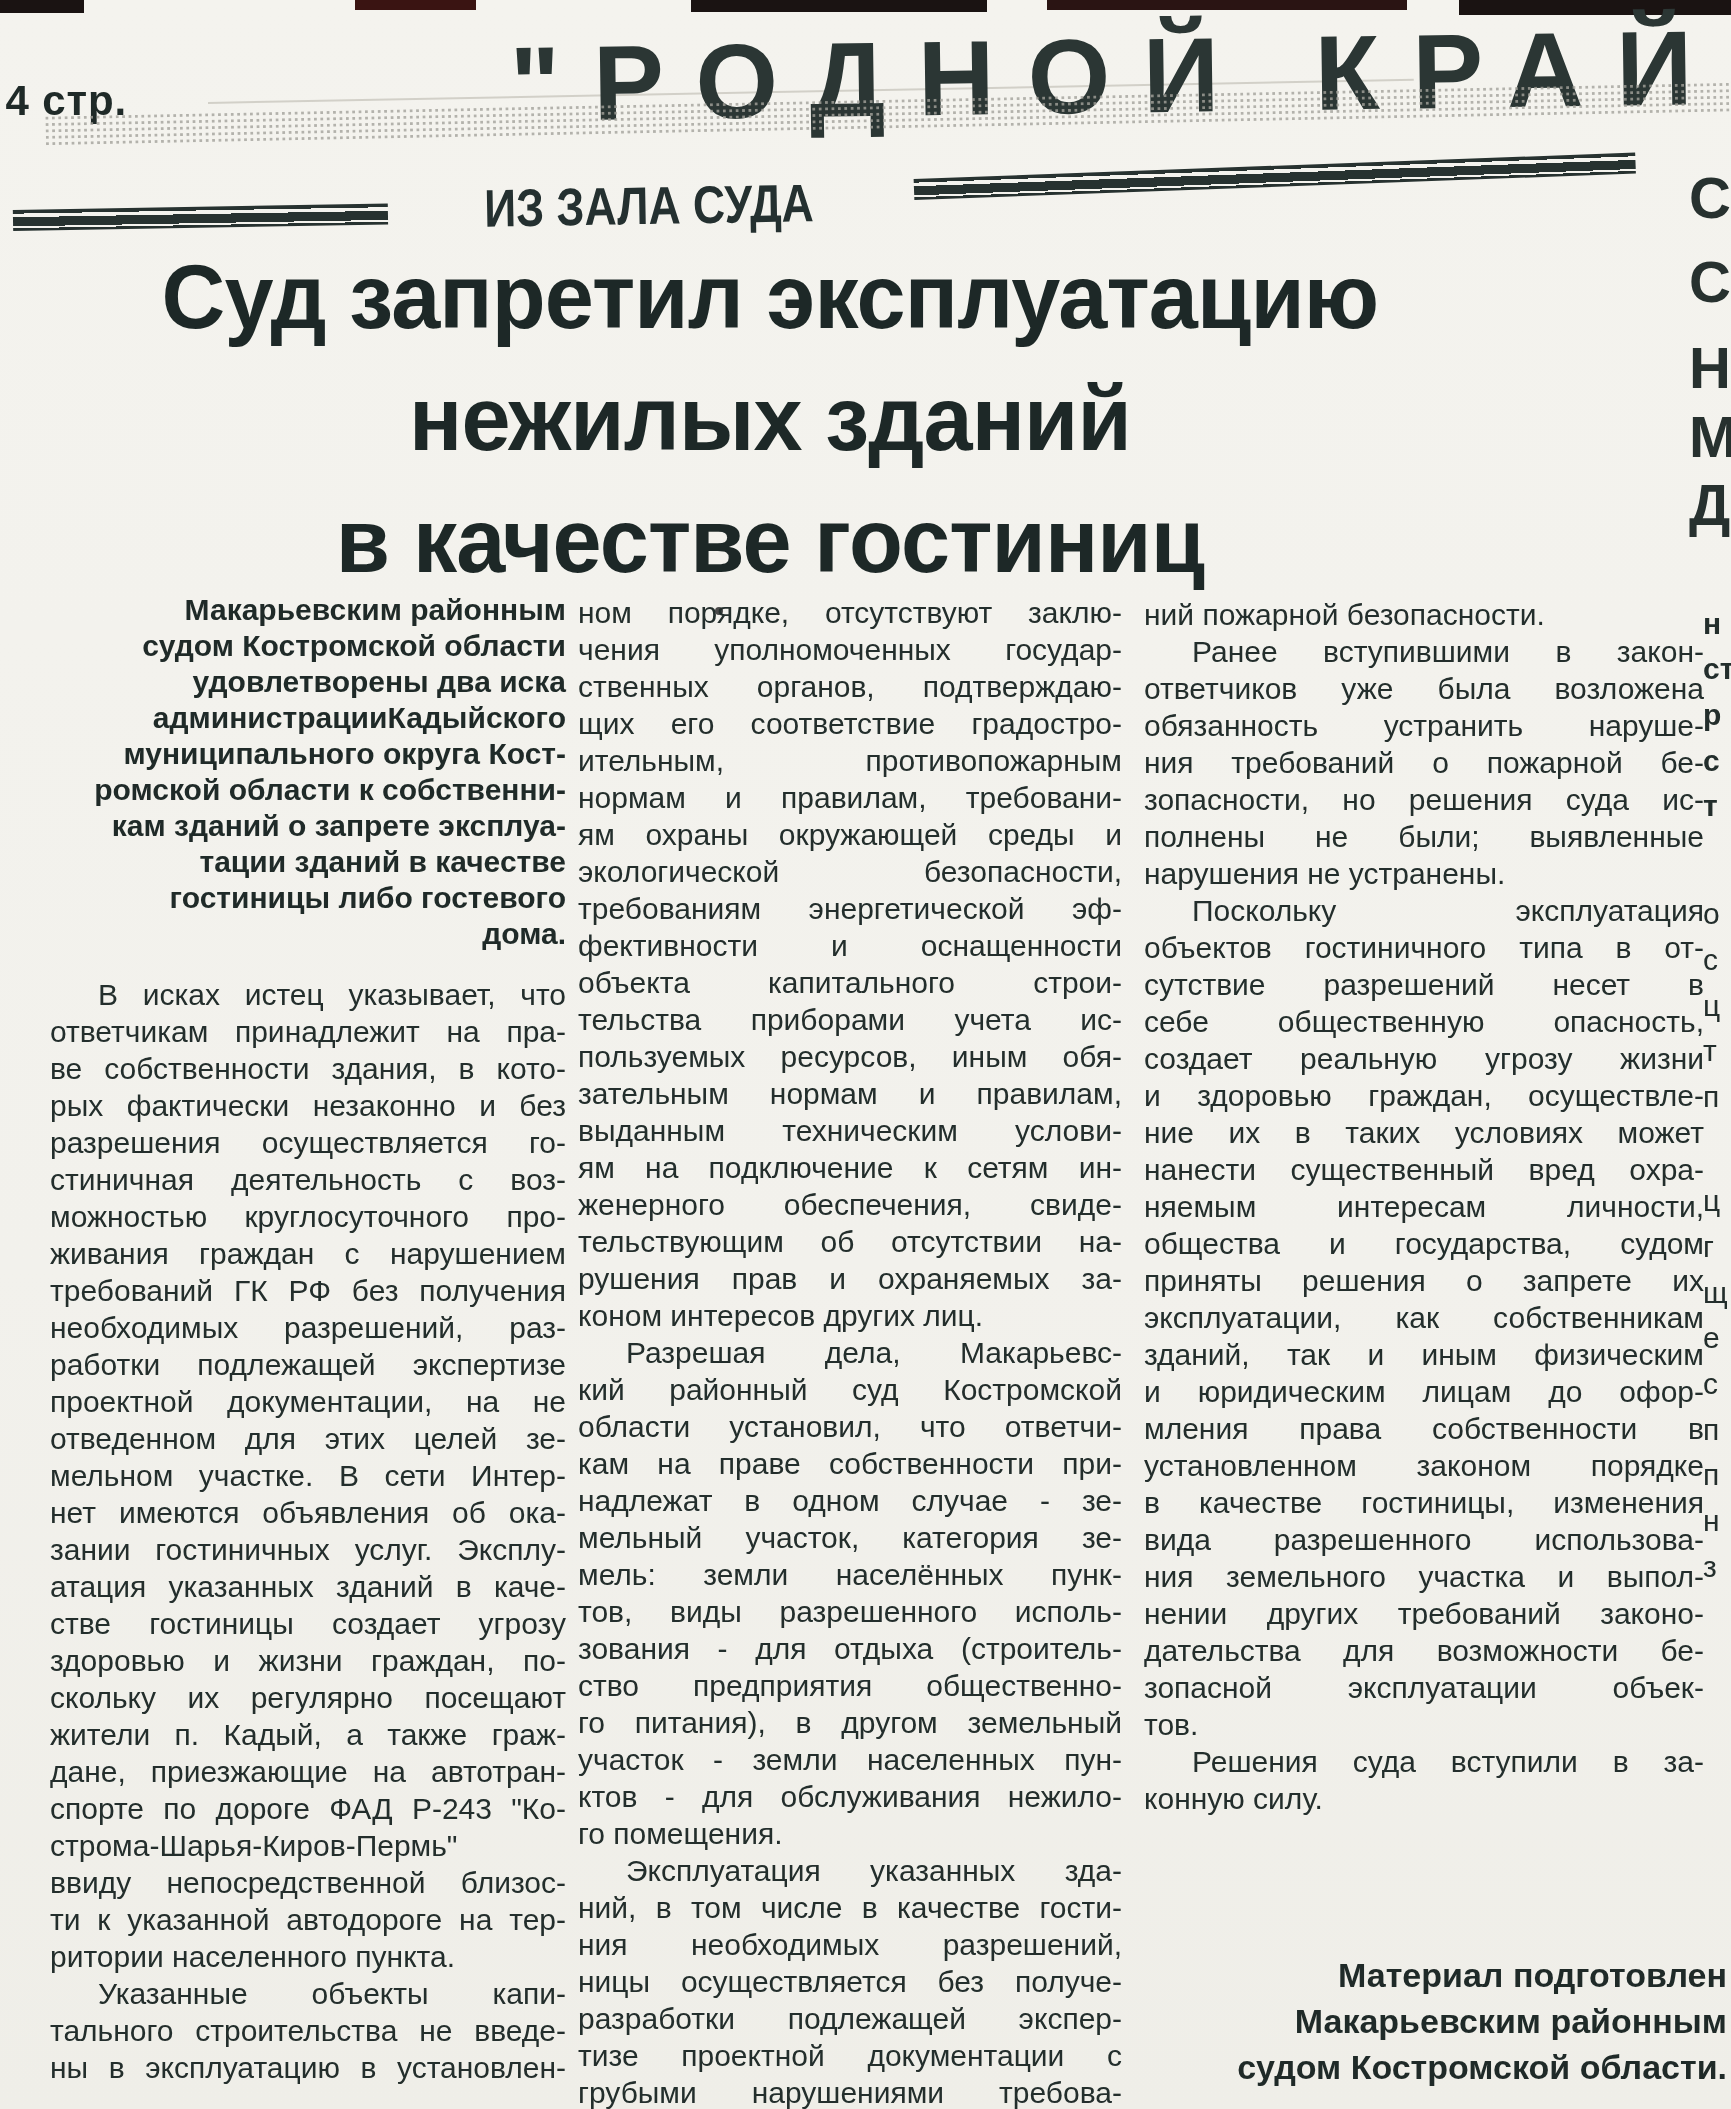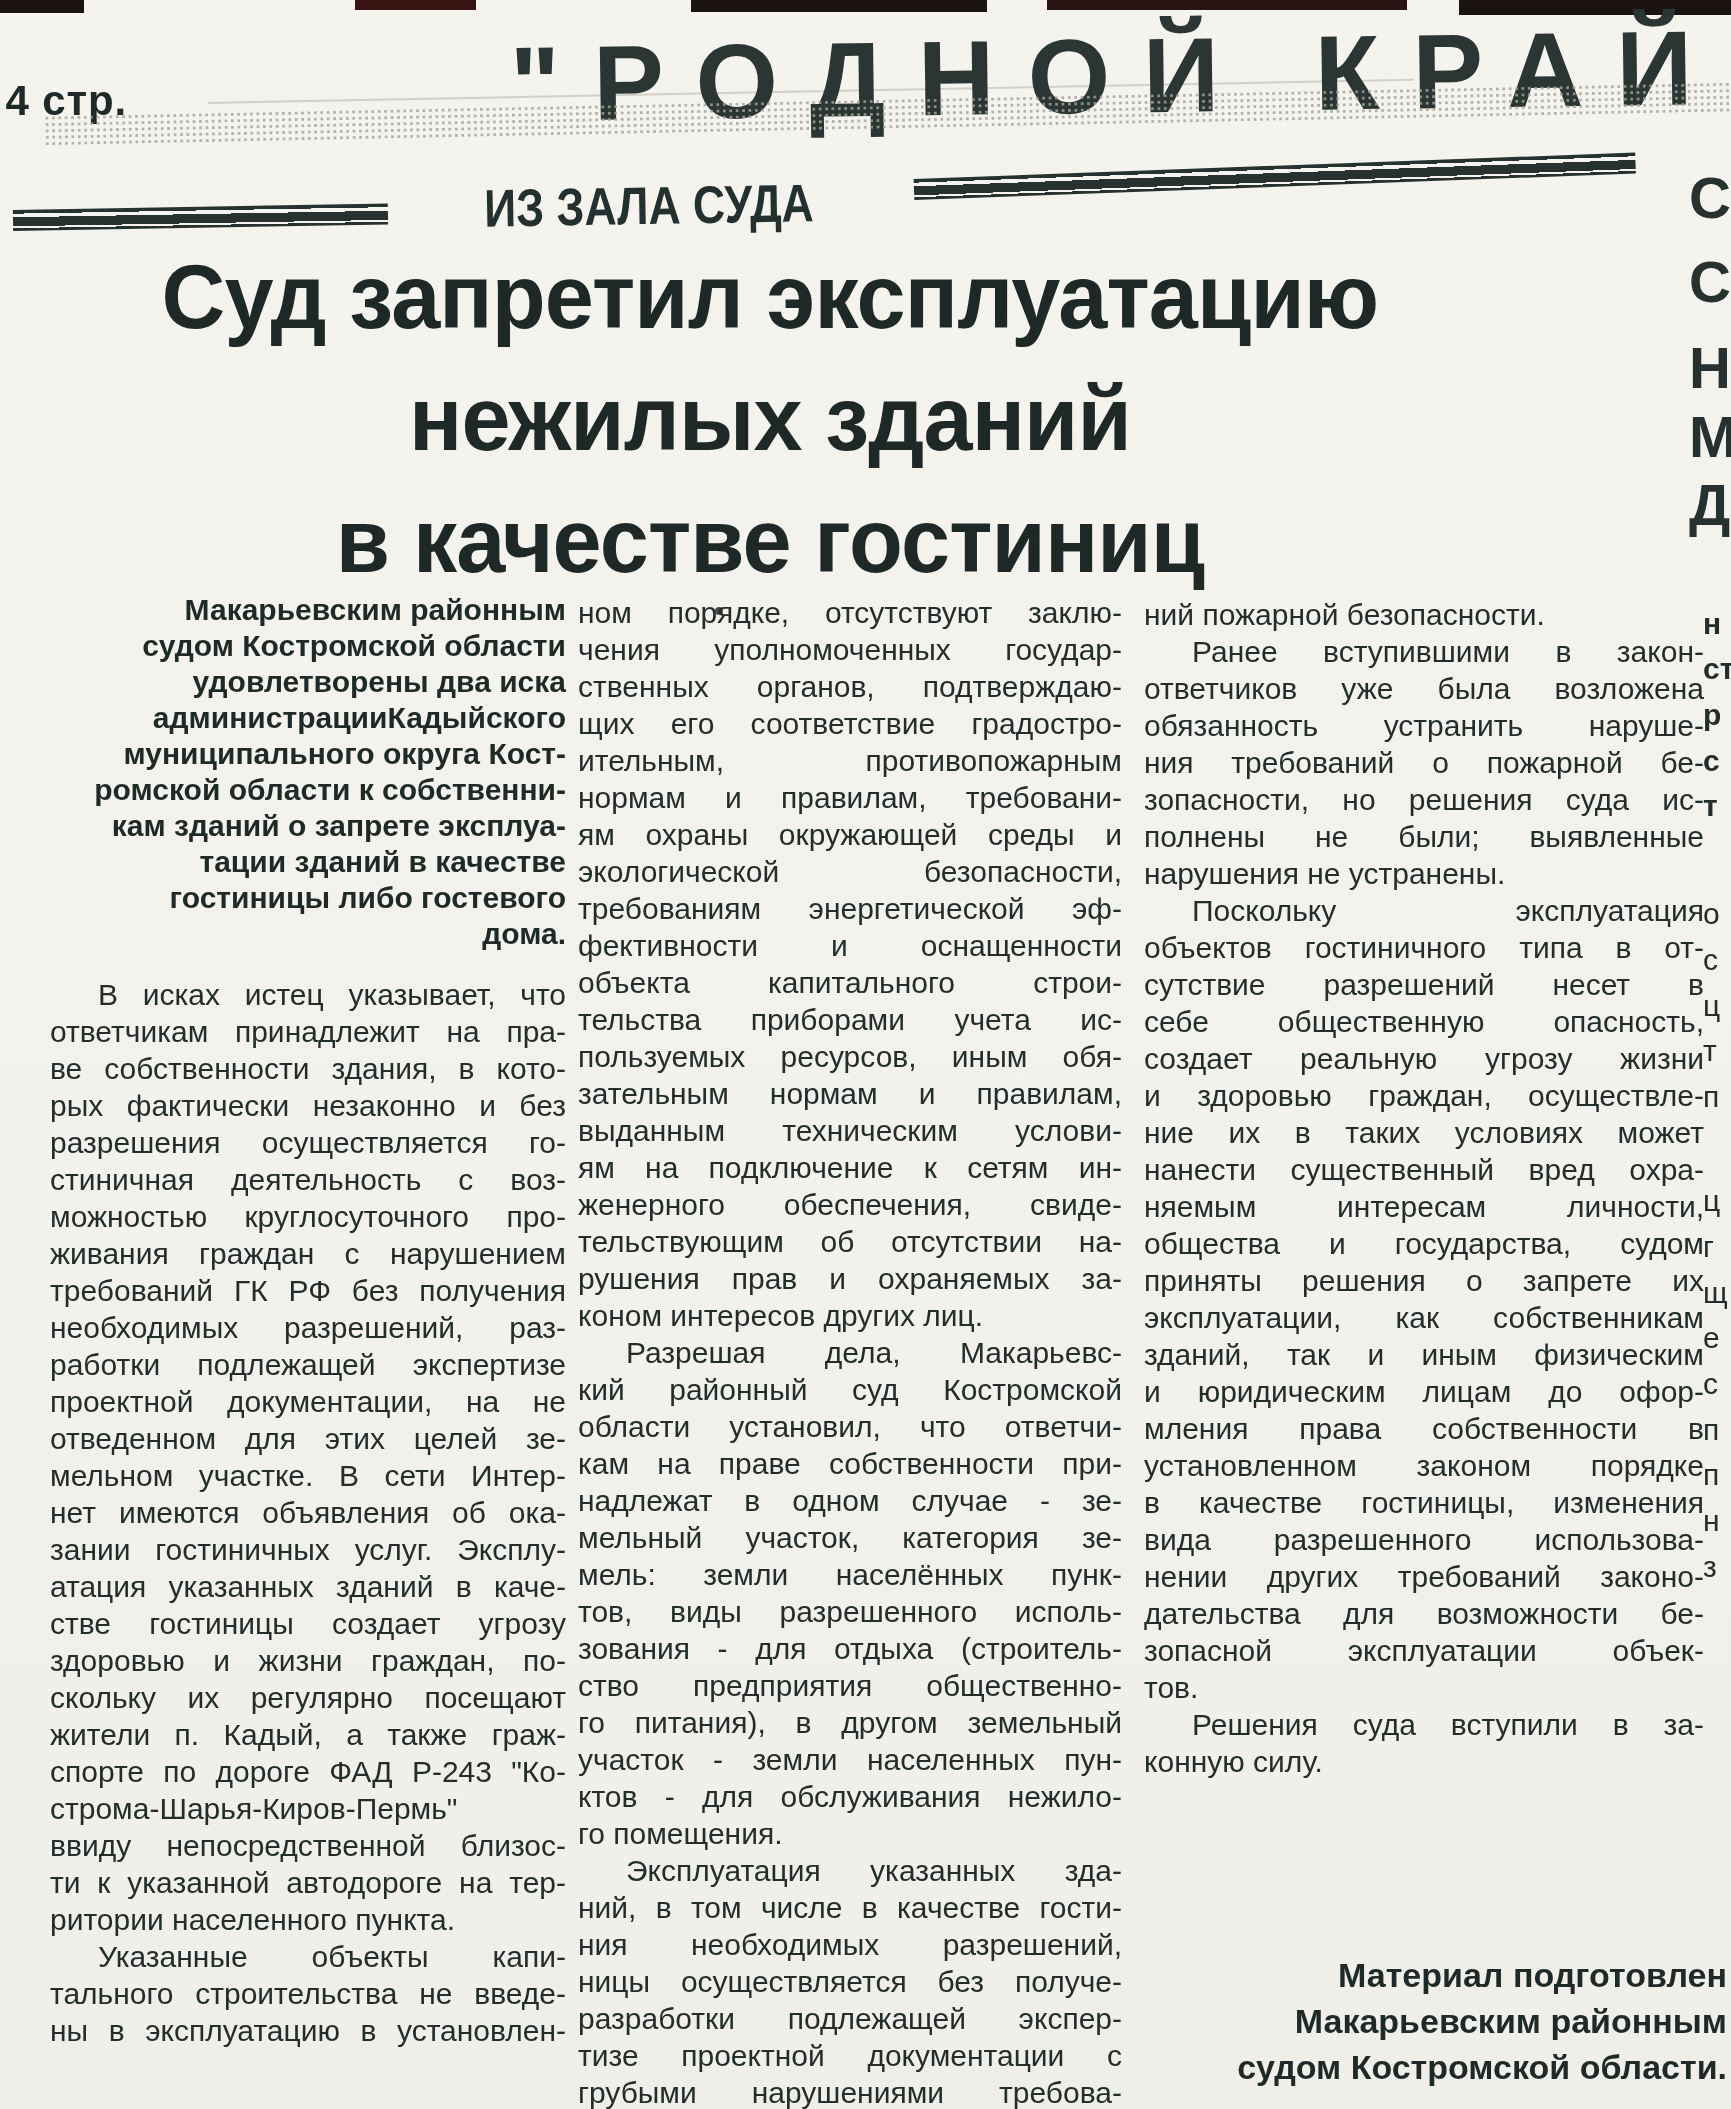--- a/index.html
+++ b/index.html
@@ -142,20 +142,21 @@
         <div class="ln">проектной документации, на не</div>
         <div class="ln">отведенном для этих целей зе-</div>
         <div class="ln">мельном участке. В сети Интер-</div>
         <div class="ln">нет имеются объявления об ока-</div>
         <div class="ln">зании гостиничных услуг. Эксплу-</div>
         <div class="ln">атация указанных зданий в каче-</div>
         <div class="ln">стве гостиницы создает угрозу</div>
         <div class="ln">здоровью и жизни граждан, по-</div>
         <div class="ln">скольку их регулярно посещают</div>
         <div class="ln">жители п. Кадый, а также граж-</div>
+        <div class="ln">дане, приезжающие на автотран-</div>
         <div class="ln">спорте по дороге ФАД Р-243 "Ко-</div>
         <div class="ln">строма-Шарья-Киров-Пермь"</div>
         <div class="ln">ввиду непосредственной близос-</div>
         <div class="ln">ти к указанной автодороге на тер-</div>
         <div class="ln end">ритории населенного пункта.</div>
       </div>
       <div class="blk p">
         <div class="ln ind">Указанные объекты капи-</div>
         <div class="ln">тального строительства не введе-</div>
         <div class="ln">ны в эксплуатацию  в установлен-</div>
@@ -235,20 +236,21 @@
         <div class="ln">няемым интересам личности,</div>
         <div class="ln">общества и государства, судом</div>
         <div class="ln">приняты решения о запрете их</div>
         <div class="ln">эксплуатации, как собственникам</div>
         <div class="ln">зданий, так и иным физическим</div>
         <div class="ln">и юридическим лицам до офор-</div>
         <div class="ln">мления права собственности в</div>
         <div class="ln">установленном законом порядке</div>
         <div class="ln">в качестве гостиницы, изменения</div>
         <div class="ln">вида разрешенного использова-</div>
+        <div class="ln">ния земельного участка и выпол-</div>
         <div class="ln">нении других требований законо-</div>
         <div class="ln">дательства для возможности бе-</div>
         <div class="ln">зопасной эксплуатации объек-</div>
         <div class="ln end">тов.</div>
       </div>
       <div class="blk p">
         <div class="ln ind">Решения суда вступили в за-</div>
         <div class="ln end">конную силу.</div>
       </div>
     </div>

